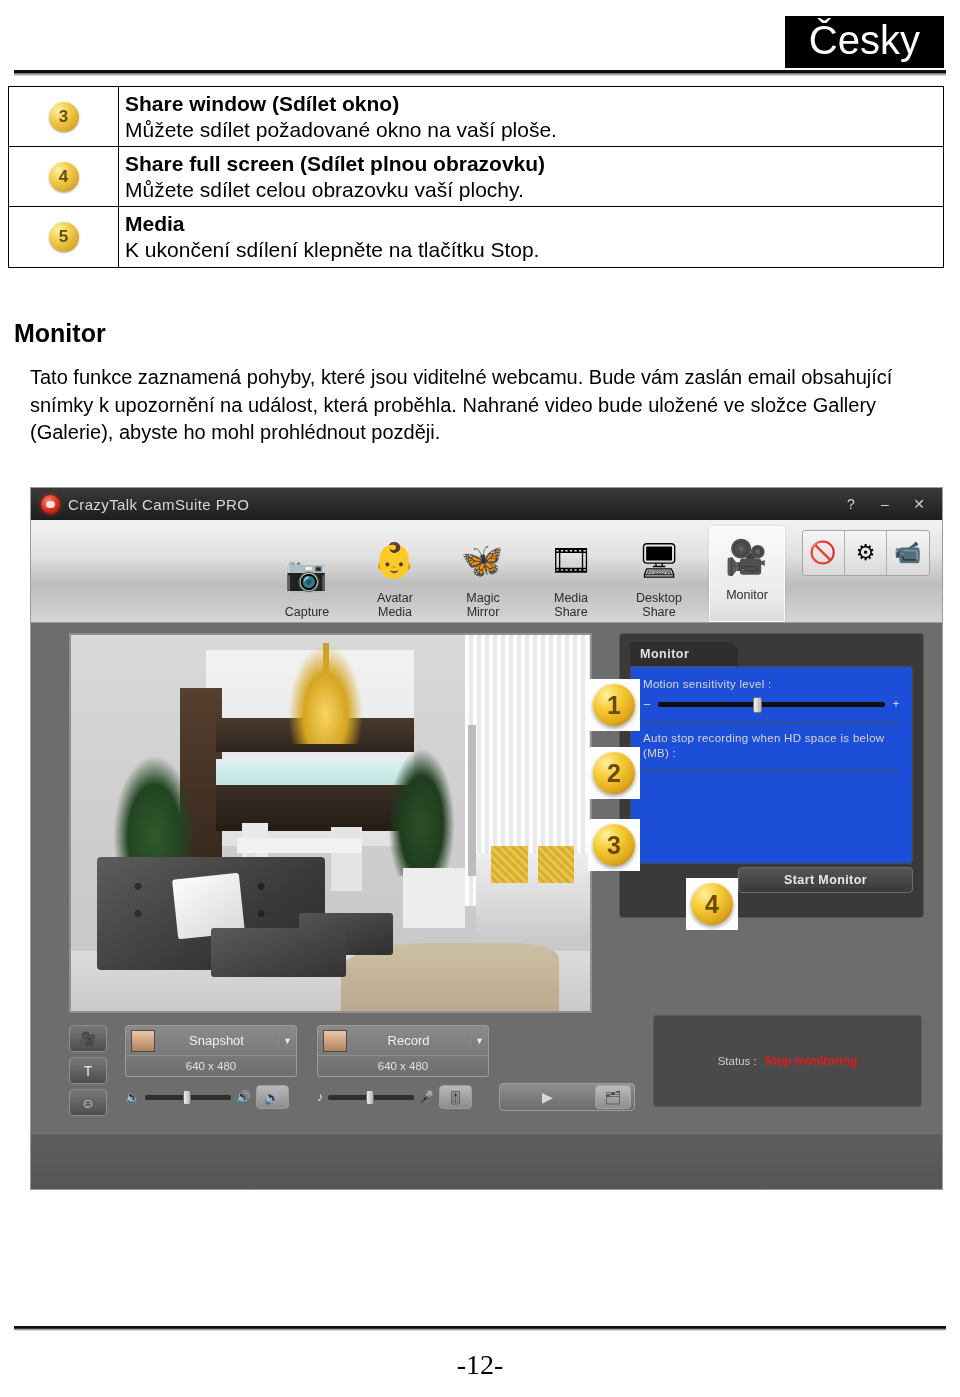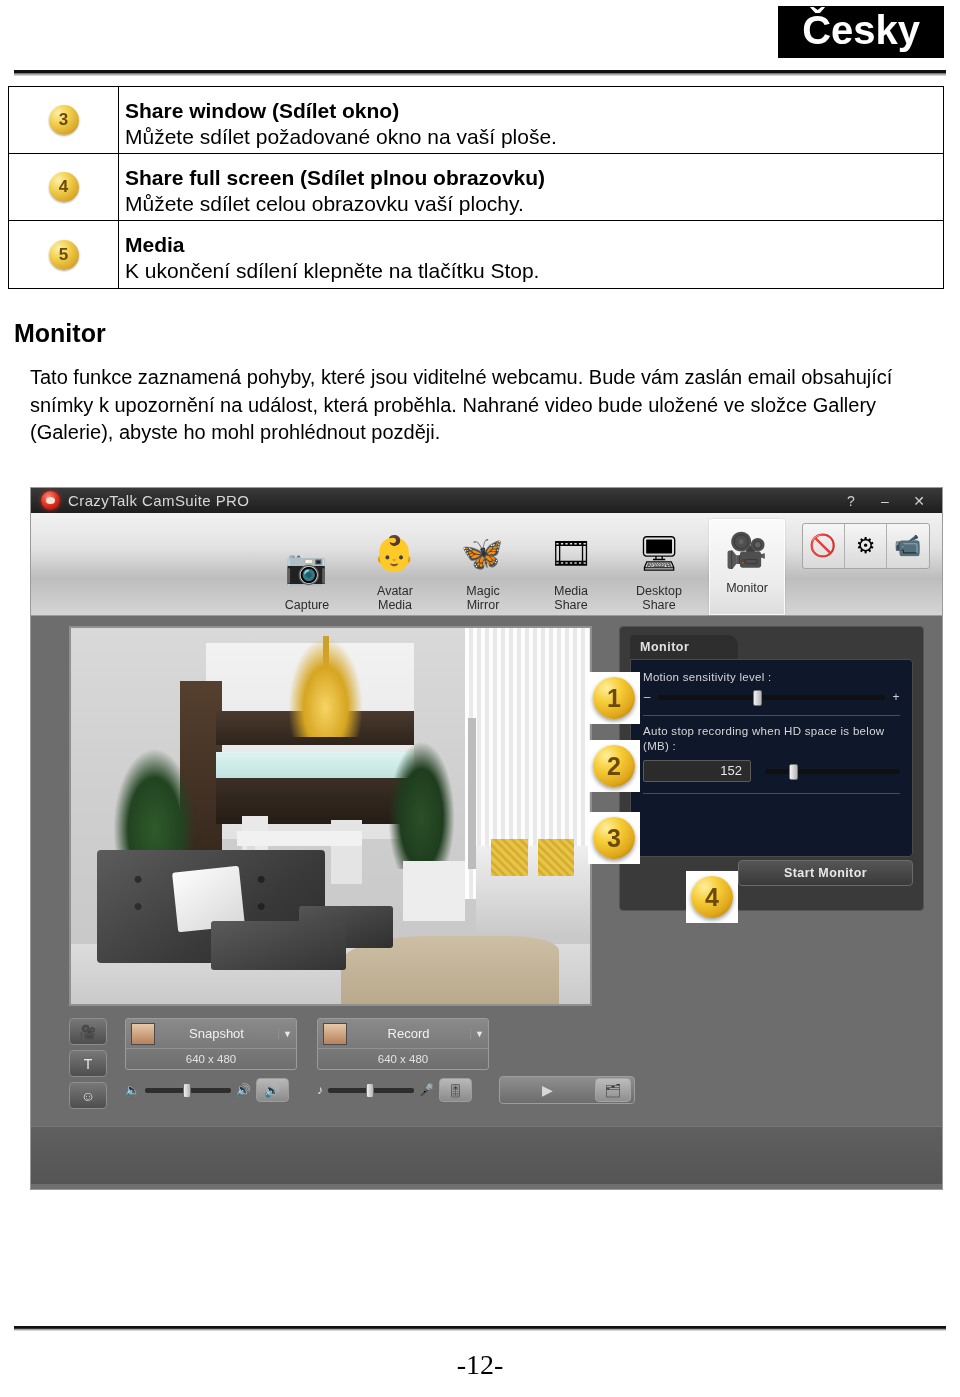--- a/index.html
+++ b/index.html
@@ -8,23 +8,23 @@
     width:960px; height:1397px;
     background:#ffffff;
     font-family:"Liberation Sans", sans-serif;
     color:#000;
     position:relative;
     overflow:hidden;
   }
 
   
   .lang-badge{
-    position:absolute; right:16px; top:6px;
+    position:absolute; right:16px; top:16px;
     background:#000; color:#fff;
-    font-size:40px; font-weight:bold; line-height:1;
+    font-size:40px; font-weight:normal; line-height:1;
     padding:4px 24px 8px 24px;
     letter-spacing:0px;
   }
   .top-rule{
     position:absolute; left:14px; top:70px; width:932px; height:6px;
     background:linear-gradient(to bottom,#111 0%,#111 42%,#8e8e8e 62%,#e8e8e8 100%);
   }
 
   
   .feature-table{
@@ -38,37 +38,37 @@
     padding:4px 6px;
   }
   .col-badge{ width:110px; text-align:center; }
   .badge{
     display:inline-block; width:30px; height:30px; border-radius:50%;
     background:radial-gradient(circle at 32% 28%, #fdf0a8 0%, #f2cf4e 36%, #d9a92c 72%, #a97c14 100%);
     color:#6b4a0a; font-size:17px; font-weight:bold;
     line-height:30px; text-align:center;
     box-shadow:0 1px 2px rgba(0,0,0,.35);
   }
-  .f-title{ font-size:21px; font-weight:bold; line-height:1.22;margin-top:7px; }
+  .f-title{ font-size:21px; font-weight:bold; line-height:1.22; }
   .f-desc{ font-size:21px; line-height:1.22; }
 
   
   .prose{ position:absolute; left:14px; top:318px; width:920px; }
   .prose h2{ font-size:25px; font-weight:bold; margin:0 0 2px 0; line-height:1.2; }
   .prose p{ font-size:20px; line-height:1.38; margin:16px; }
 
   
   .app{
     position:absolute; left:30px; top:487px; width:913px; height:703px;
     background:#6f6f6f;
     border:1px solid #9a9a9a;
     overflow:hidden;
   }
   .app-titlebar{
-    height:25px; background:linear-gradient(to bottom,#3a3a3a,#1d1d1d);
+    height:32px; background:linear-gradient(to bottom,#3a3a3a,#1d1d1d);
     display:flex; align-items:center; padding:0 10px; position:relative;
   }
   .app-logo{
     width:19px; height:19px; border-radius:50%;
     background:radial-gradient(circle at 40% 32%, #ff8a7a 0%, #e03020 48%, #8e0d06 100%);
     position:relative; flex:0 0 auto; margin-right:8px;
     box-shadow:0 0 5px rgba(220,40,30,.8);
   }
   .app-logo:after{
     content:""; position:absolute; left:5px; top:6px; width:9px; height:7px;
@@ -182,21 +182,21 @@
     background:#3a3a3a; border:1px solid #555; border-radius:4px;
   }
   .panel-tab{
     margin:8px 0 0 10px; width:108px; height:24px;
     background:#2e2e2e; border-radius:4px 10px 0 0;
     color:#e2e2e2; font-size:12.5px; font-weight:bold;
     display:flex; align-items:center; padding-left:10px;
     letter-spacing:.5px;
   }
   .panel-inner{
-    margin:0 10px; background:#0f172a; border:1px solid #4a4a4a;
+    margin:0 10px; background:#1d4ed8; border:1px solid #4a4a4a;
     border-radius:0 4px 4px 4px; height:198px; padding:10px 12px;
   }
   .pl{ color:#d6d6d6; font-size:11.5px; line-height:1.25; letter-spacing:.3px; }
   .slider-row{ display:flex; align-items:center; gap:7px; margin-top:6px; }
   .sl-sign{ color:#cfcfcf; font-size:12px; width:8px; text-align:center; }
   .track{ position:relative; flex:1; height:5px; background:#101010; border-radius:2px; }
   .knob{
     position:absolute; top:-5px; width:9px; height:16px; border-radius:2px;
     background:linear-gradient(to right,#f2f2f2,#b6b6b6);
     border:1px solid #777;
@@ -443,26 +443,20 @@
           <span class="sl-sign">–</span>
           <span class="track">
             <span class="knob" style="left:42%"></span>
           </span>
           <span class="sl-sign">+</span>
         </div>
 
         <div class="divider"></div>
 
         <div class="pl">Auto stop recording when HD space is below (MB) :</div>
-        <div class="hd-row">
-          <span class="numbox">152</span>
-          <span class="track">
-            <span class="knob" style="left:18%"></span>
-          </span>
-        </div>
 
         <div class="divider"></div>
 
       </div>
 
       <div class="start-btn">Start Monitor</div>
     </div>
 
     <div class="callout" style="left:557px; top:56px;">
       <span class="ball">1</span>
@@ -519,20 +513,24 @@
           </span>
         <span class="sm-ic">🎤</span>
         <span class="sm-btn">🎚</span>
       </div>
 
       <div class="play-group">
         <span class="play-btn">▶</span>
         <span class="gal-btn">🗂</span>
       </div>
 
+      <div class="status-area">
+        <span class="status-lbl">Status :</span>
+        <span class="status-val">Stop monitoring</span>
+      </div>
     </div>
 
     <div class="app-footer"></div>
   </div>
 </div>
 
 <div class="bottom-rule"></div>
 <div class="page-no">-12-</div>
 
 </body></html>

